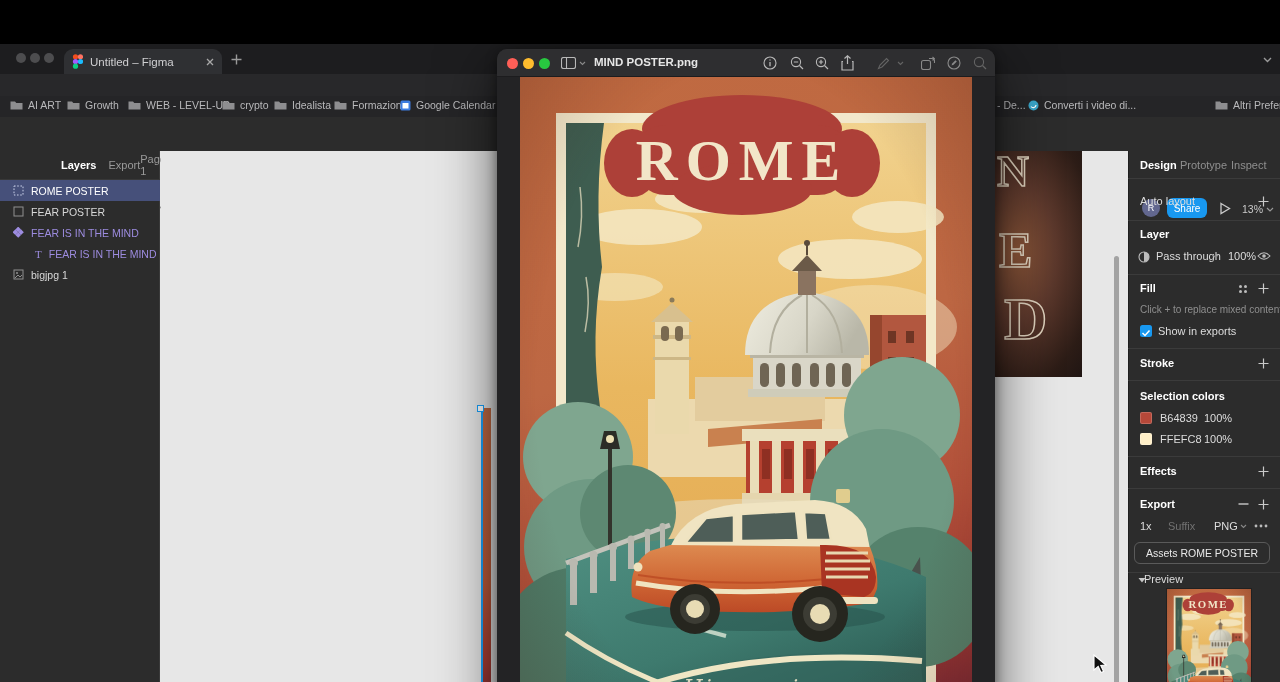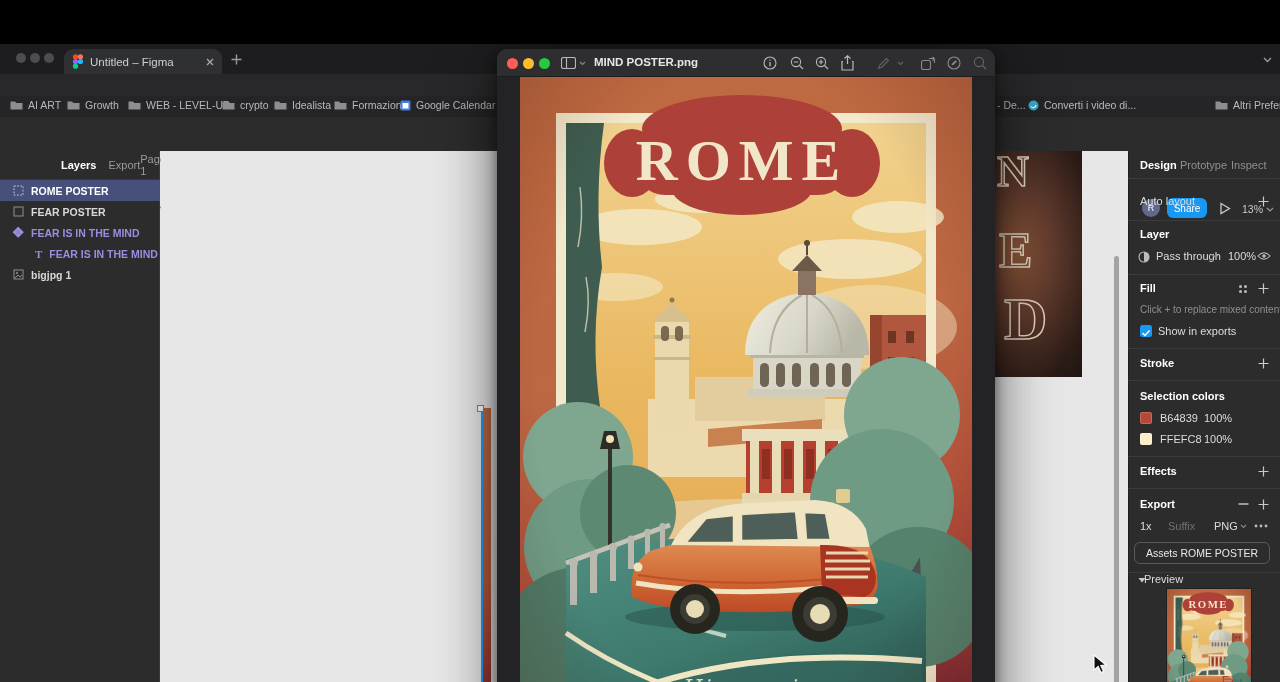--- a/index.html
+++ b/index.html
@@ -24,21 +24,21 @@
 
   
   .ftoolbar{left:0;top:73px;width:1280px;height:34px;background:#2c2c2c;}
   .tool{position:absolute;top:77px;width:26px;height:26px;display:flex;align-items:center;justify-content:center;color:#d5d5d5;}
   .tool-active{background:#1e9bf0;border-radius:5px;}
   .tchev{position:absolute;top:88px;}
   .fsidebar{left:0;top:107px;width:160px;height:575px;background:#2c2c2c;border-right:1px solid #3a3a3a;}
   .stabs{position:absolute;left:0;top:107px;width:160px;height:29px;border-bottom:1px solid #383838;display:flex;align-items:center;padding-left:41px;}
   .stab{font-size:11px;color:#9a9a9a;}
   .stab.on{color:#fff;font-weight:bold;}
-  .lrow{position:absolute;left:0;width:160px;height:21px;display:flex;align-items:center;gap:7px;padding-left:13px;font-weight:bold;}
+  .lrow{position:absolute;left:0;width:160px;height:21px;display:flex;align-items:center;gap:7px;padding-left:13px;}
   .lrow.sel{background:#46507a;}
   .lname{font-size:10.5px;color:#d8d8d8;white-space:nowrap;}
   .lname.purple{color:#9d8ce0;}
   .canvas{left:161px;top:107px;width:967px;height:575px;background:#e7e7e7;}
   .fearstrip{left:995px;top:107px;width:87px;height:226px;overflow:hidden;z-index:5;
      background:radial-gradient(130% 85% at 25% 45%, #8a5538 0%, #5c382c 35%, #2c1c16 70%, #161010 100%);}
   .fletter{position:absolute;font-family:"Liberation Serif",serif;color:transparent;
      -webkit-text-stroke:1.5px #ddd0bc;font-weight:bold;line-height:1;}
   .vscroll{left:1114px;top:212px;width:5px;height:428px;background:#a3a3a3;border-radius:3px;z-index:6;}
   .selsliver{left:483px;top:364px;width:8px;height:318px;z-index:10;

